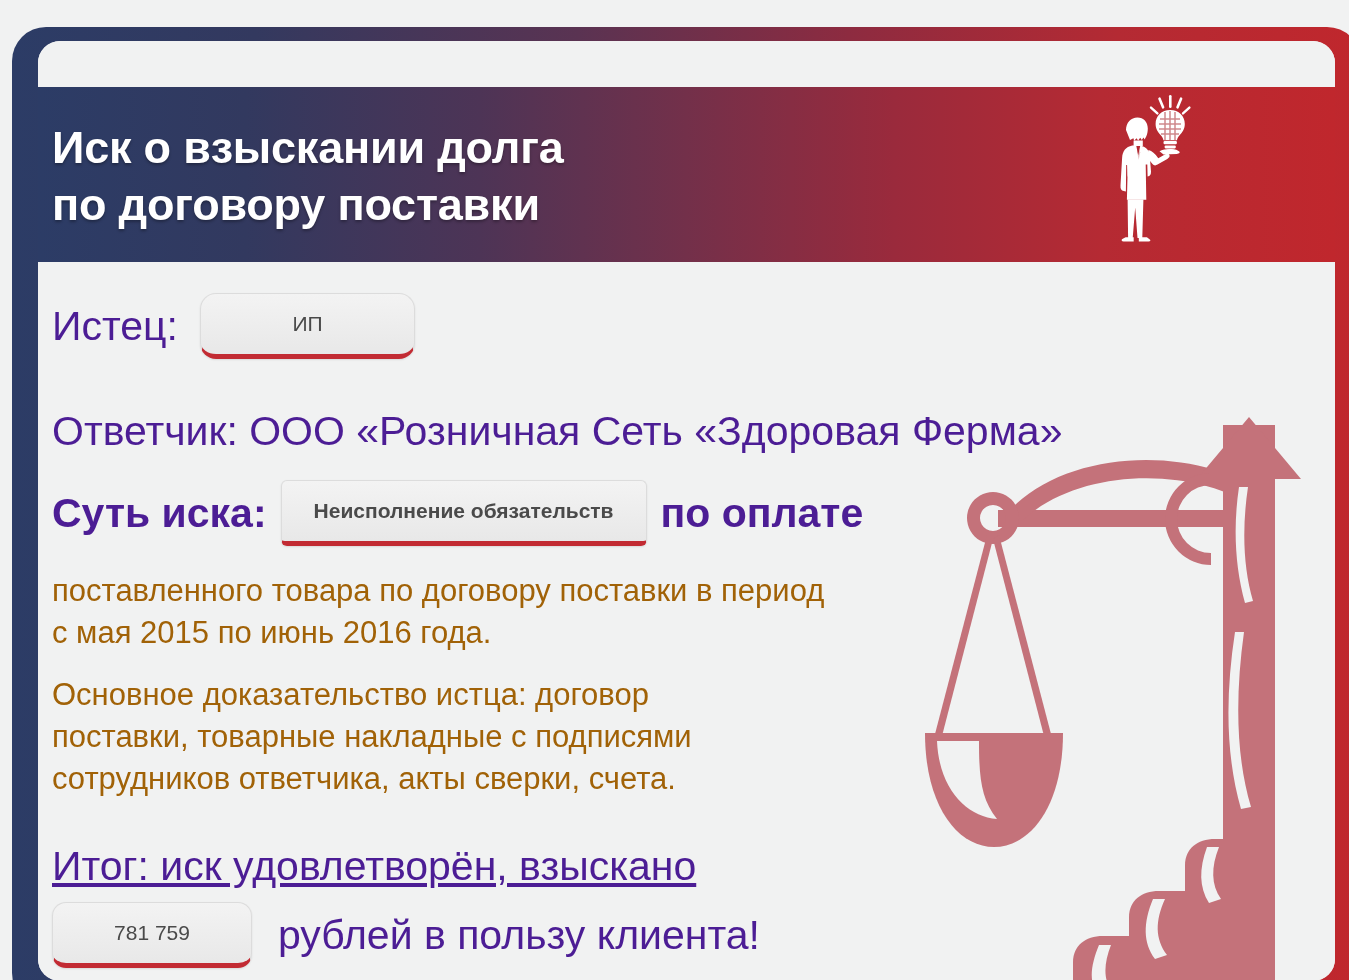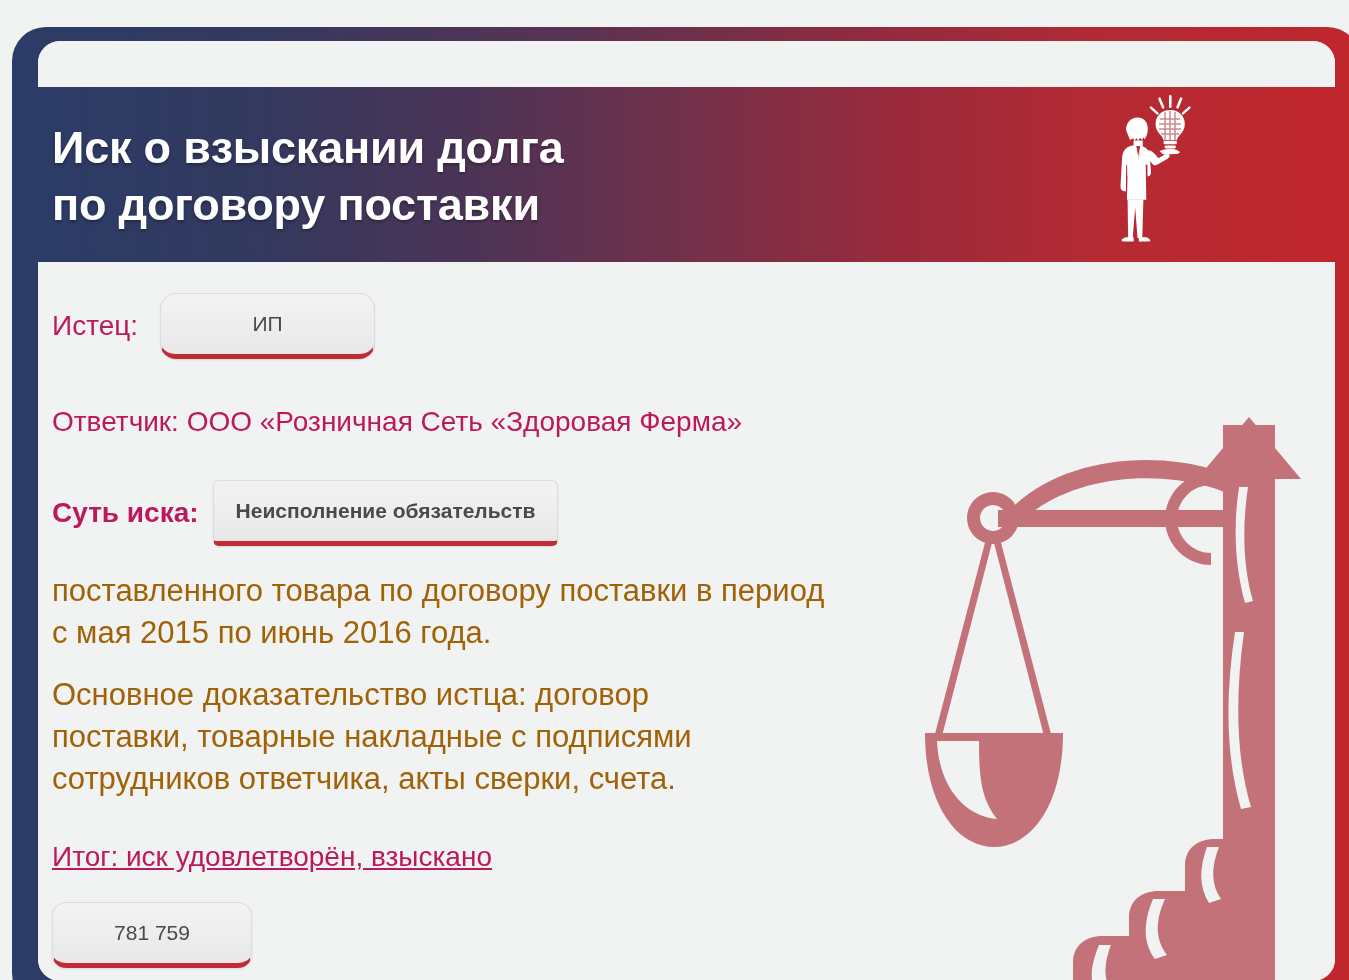--- a/index.html
+++ b/index.html
@@ -108,22 +108,22 @@
     width: 1030px;
     z-index: 3;
   }
 
   .row {
     display: flex;
     align-items: center;
   }
 
   .txt {
-    color: #be185d;
-    font-size: 28px;
+    color: #4c1d95;
+    font-size: 41px;
     line-height: 1.32;
   }
 
   .paragraph {
     color: #a16207;
     font-size: 31px;
     line-height: 1.36;
   }
 
   
@@ -141,21 +141,21 @@
     box-shadow: 0 1px 2px rgba(0,0,0,0.10);
   }
   .chip-plaintiff {
     height: 66px;
     min-width: 215px;
     padding: 0 26px;
     margin-left: 22px;
   }
   .chip-subject {
     height: 66px;
-    padding: 0 22px;
+    padding: 0 32px;
     margin: 0 14px 0 14px;
     border-radius: 6px;
   }
   .chip-amount {
     height: 66px;
     min-width: 200px;
     padding: 0 34px;
     border-radius: 14px;
   }
 
@@ -274,31 +274,33 @@
         <div class="row" id="row-plaintiff">
           <span class="txt">Истец:</span>
           <span class="chip chip-plaintiff">ИП</span>
         </div>
 
         <div class="txt" id="line-defendant">Ответчик: ООО «Розничная Сеть «Здоровая Ферма»</div>
 
         <div class="row" id="row-subject">
           <span class="txt">Суть иска:</span>
           <span class="chip chip-subject">Неисполнение обязательств</span>
+          <span class="txt">по оплате</span>
         </div>
 
         <div class="paragraph" id="para-period">поставленного товара по договору поставки в период
 с мая 2015 по июнь 2016 года.</div>
 
         <div class="paragraph" id="para-evidence">Основное доказательство истца: договор
 поставки, товарные накладные с подписями
 сотрудников ответчика, акты сверки, счета.</div>
 
         <div class="txt" id="line-result">Итог: иск удовлетворён, взыскано</div>
 
         <div class="row" id="row-amount">
           <span class="chip chip-amount">781 759</span>
+          <span class="txt" id="amount-suffix">рублей в пользу клиента!</span>
         </div>
 
       </div>
     </div>
   </div>
 </div>
 
 </body></html>

